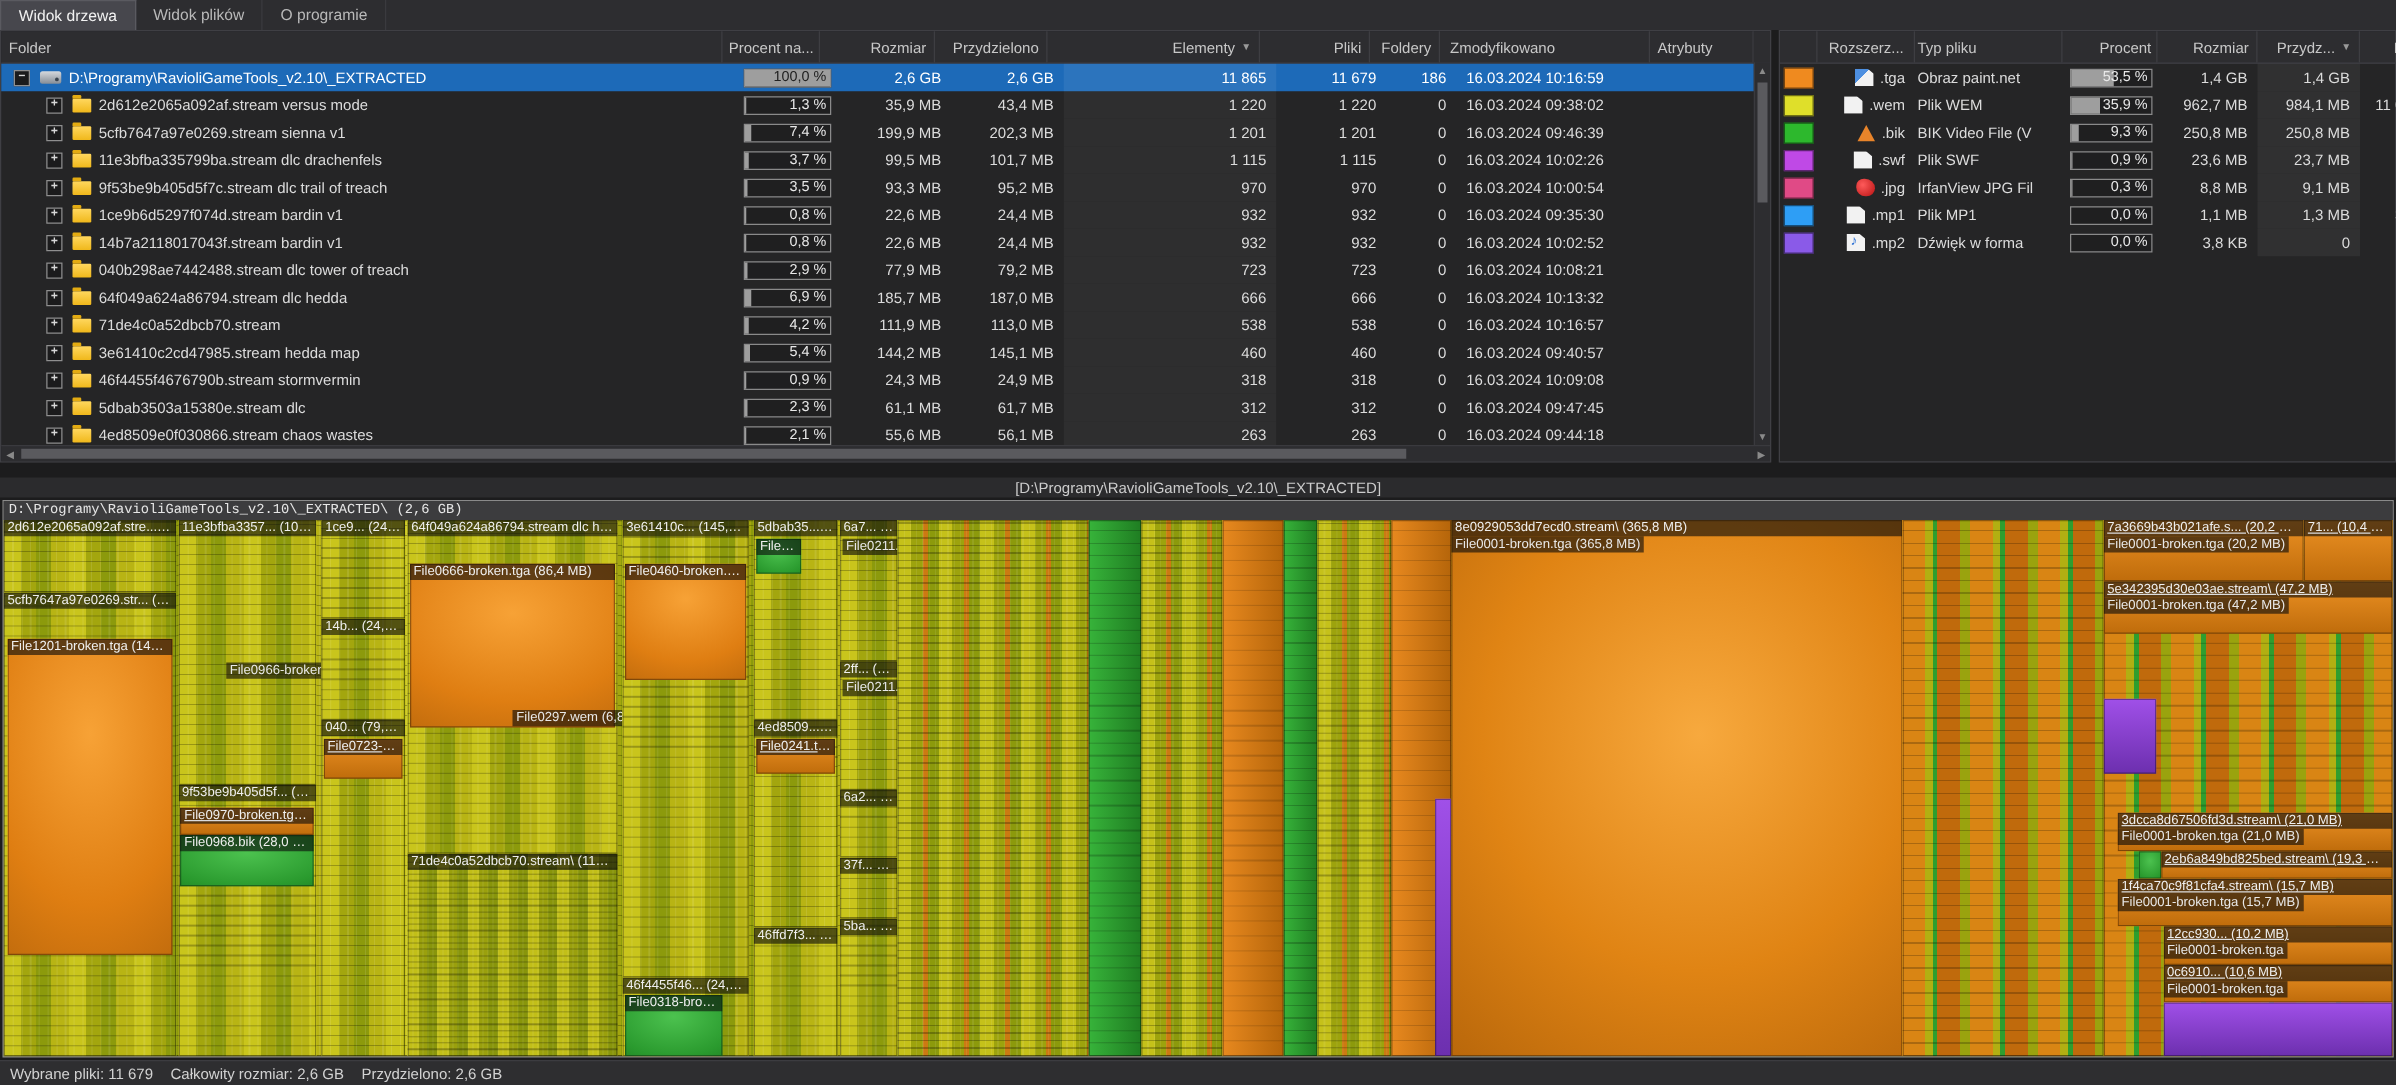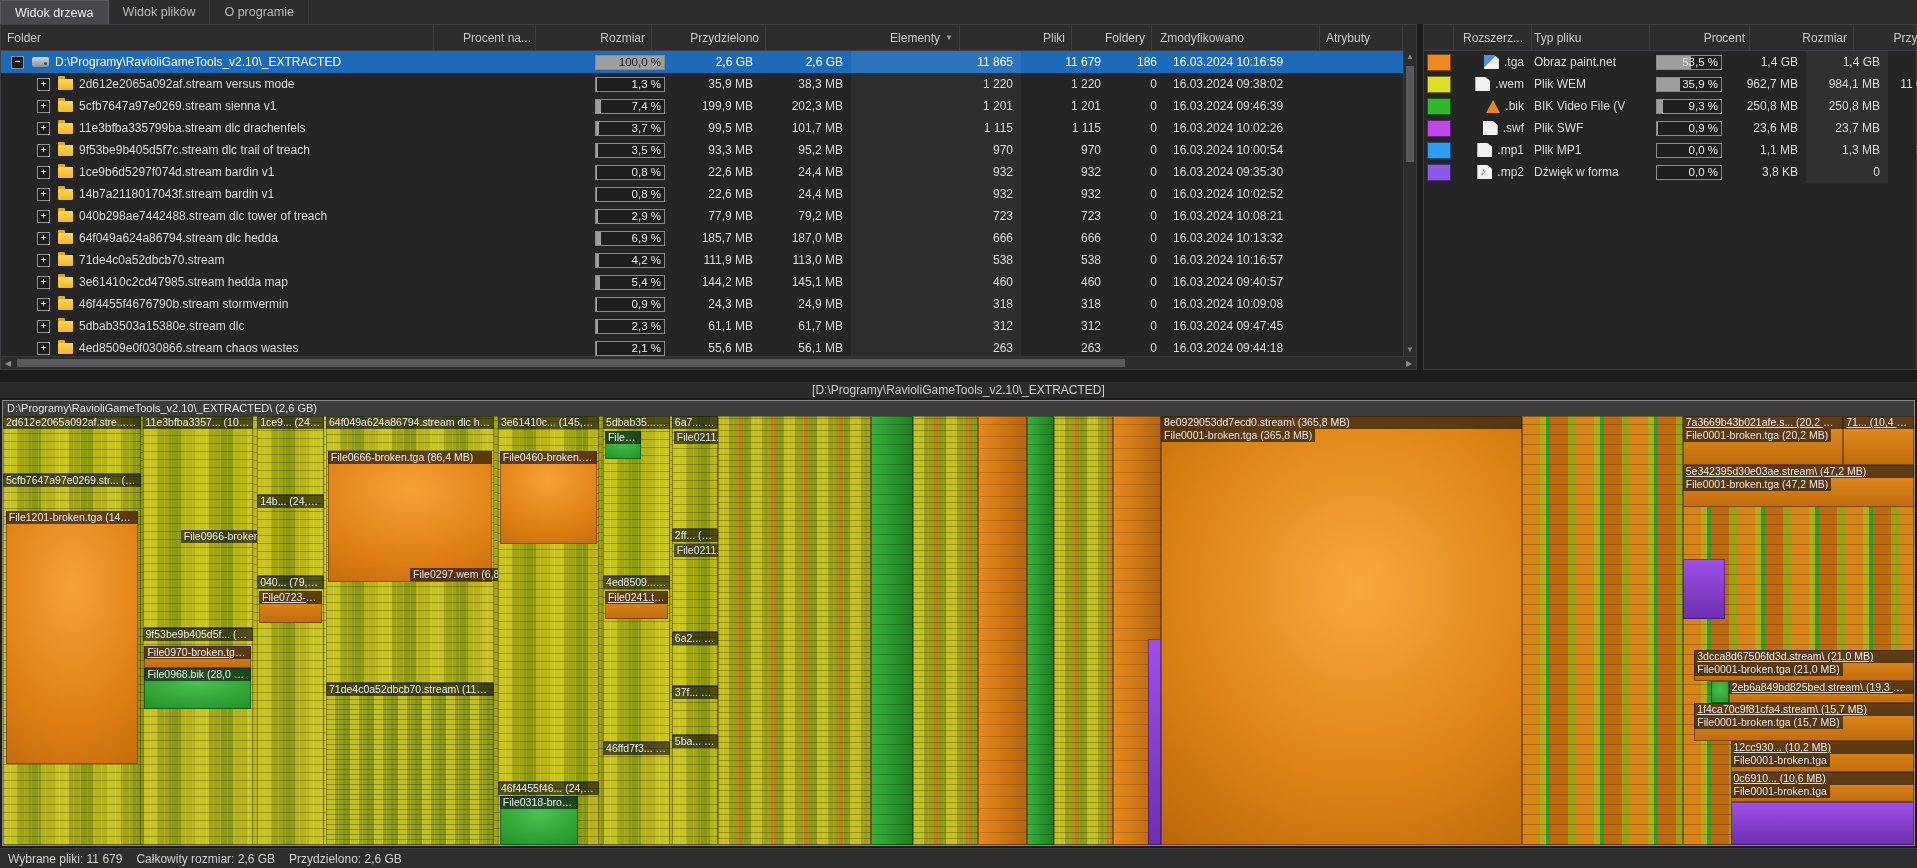--- a/index.html
+++ b/index.html
@@ -9,21 +9,21 @@
   
   #tabbar{position:absolute;left:0;top:0;width:100%;height:24px;background:#2d2d30;display:flex;align-items:stretch;}
   .tab{padding:0 14px;display:flex;align-items:center;color:#b9b9b9;font-size:12.5px;cursor:default;border-right:1px solid #3a3a3e;}
   .tab.active{background:#47474d;color:#f2f2f2;border:1px solid #5a5a60;border-bottom:none;}
   
   .panel{position:absolute;top:24px;height:346px;background:#252526;border:1px solid #3f3f44;box-sizing:border-box;}
   #treepanel{left:0;width:1417px;}
   #extpanel{left:1423px;width:494px;}
   .hrow{display:flex;height:25px;background:#2d2d30;border-bottom:1px solid #3f3f44;align-items:stretch;flex:none;}
   .hcell{display:flex;align-items:center;padding:0 6px;color:#c8c8c8;border-right:1px solid #3e3e42;box-sizing:border-box;overflow:hidden;white-space:nowrap;}
-  .hcell.num{justify-content:flex-end;margin-left:24px;}
+  .hcell.num{justify-content:flex-end;}
   .sortarrow{font-size:8px;color:#9a9a9a;margin-left:5px;}
   
   .c-folder{flex:1 1 auto;display:flex;align-items:center;overflow:hidden;padding-left:6px;}
   .c-pct{width:78px;flex:none;display:flex;align-items:center;justify-content:flex-end;padding-right:4px;box-sizing:border-box;}
   .c-roz{width:92px;flex:none;}
   .c-przy{width:90px;flex:none;}
   .c-ele{width:170px;flex:none;}
   .c-pli{width:88px;flex:none;}
   .c-fol{width:56px;flex:none;}
   .c-zmo{width:168px;flex:none;padding:0 8px;box-sizing:border-box;}
@@ -70,21 +70,21 @@
   .fico{width:15px;height:14px;flex:none;margin-right:5px;position:relative;}
   .fico-file{background:#f2f2f2;clip-path:polygon(0 0,68% 0,100% 28%,100% 100%,0 100%);}
   .fico-paint{background:linear-gradient(135deg,#4d8fe0 0 42%,#f2f2f2 42%);clip-path:polygon(0 0,68% 0,100% 28%,100% 100%,0 100%);}
   .fico-vlc{width:0;height:0;border-left:7px solid transparent;border-right:7px solid transparent;border-bottom:13px solid #e8842a;background:none;}
   .fico-irfan{background:radial-gradient(circle at 35% 35%,#ff5a5a,#b81212);border-radius:45% 60% 50% 55%;}
   .fico-note{background:#f2f2f2;clip-path:polygon(0 0,68% 0,100% 28%,100% 100%,0 100%);}
   .fico-note::after{content:"♪";position:absolute;left:3px;top:0px;font-size:11px;color:#2a6fd4;}
   
   #tm-titlebar{position:absolute;left:0;top:382px;width:100%;height:16px;background:#2b2b2d;display:flex;align-items:center;justify-content:center;color:#cccccc;}
   #treemapwrap{position:absolute;left:2px;top:400px;width:1913px;height:446px;border:1px solid #8a8a8a;box-sizing:border-box;background:#222;}
-  #tm-root{height:15px;background:#3c3c3e;color:#e6e6e6;font-size:11px;line-height:15px;padding:0 4px;overflow:hidden;white-space:nowrap;}
+  #tm-root{height:15px;background:#3c3c3e;color:#e6e6e6;font-size:11px;line-height:15px;padding:0 4px;overflow:hidden;white-space:nowrap;font-family:Liberation Mono, monospace;}
   #treemap{position:absolute;left:0;top:15px;right:0;bottom:0;overflow:hidden;}
   .region{position:absolute;box-shadow:inset 0 0 0 1px rgba(0,0,0,.35);overflow:hidden;}
   .region.labelonly{box-shadow:none;background:none;overflow:visible;}
   .rg-label{display:block;width:100%;max-width:100%;overflow:hidden;text-overflow:ellipsis;white-space:nowrap;
             background:rgba(12,12,12,.62);color:#efefef;font-size:10.5px;line-height:13px;padding:0 3px;box-sizing:border-box;}
   .rg-sub{display:inline-block;width:auto;max-width:100%;overflow:hidden;text-overflow:ellipsis;white-space:nowrap;
           background:rgba(12,12,12,.62);color:#e8e8e8;font-size:10.5px;line-height:13px;padding:0 3px;box-sizing:border-box;}
   .mosY{background-color:#b2af12;background-image:
     repeating-linear-gradient(0deg, rgba(0,0,0,.25) 0 1px, transparent 1px 8px),
     repeating-linear-gradient(90deg, rgba(255,255,255,.10) 0 1px, transparent 1px 7px),
@@ -169,21 +169,21 @@
             <span class="folder-ico"></span>
             <span class="nm">2d612e2065a092af.stream versus mode</span>
           </div>
           <div class="cell c-pct">
             <span class="pctbox">
               <span class="pctfill" style="width: 1.3%;"></span>
               <span class="pcttxt">1,3 %</span>
             </span>
           </div>
           <div class="cell num c-roz">35,9 MB</div>
-          <div class="cell num c-przy">38,3 MB</div>
+          <div class="cell num c-przy">43,4 MB</div>
           <div class="cell num c-ele">1 220</div>
           <div class="cell num c-pli">1 220</div>
           <div class="cell num c-fol">0</div>
           <div class="cell c-zmo">16.03.2024 09:38:02</div>
           <div class="cell c-atr"></div>
         </div>
         <div class="trow">
           <div class="cell c-folder">
             <span class="indent" style="width: 30px;"></span>
             <span class="expander">+</span>
@@ -530,20 +530,39 @@
           <div class="cell x-typ">Plik SWF</div>
           <div class="cell x-pct">
             <span class="pctbox small">
               <span class="pctfill" style="width: 0.9%;"></span>
               <span class="pcttxt">0,9 %</span>
             </span>
           </div>
           <div class="cell num x-roz">23,6 MB</div>
           <div class="cell num x-przy">23,7 MB</div>
           <div class="cell num x-pli">7</div>
+        </div>
+        <div class="xrow">
+          <div class="cell x-sw">
+            <span class="swatch" style="background: rgb(224, 74, 134);"></span>
+          </div>
+          <div class="cell x-ext">
+            <span class="fico fico-irfan"></span>
+            <span>.jpg</span>
+          </div>
+          <div class="cell x-typ">IrfanView JPG Fil</div>
+          <div class="cell x-pct">
+            <span class="pctbox small">
+              <span class="pctfill" style="width: 0.3%;"></span>
+              <span class="pcttxt">0,3 %</span>
+            </span>
+          </div>
+          <div class="cell num x-roz">8,8 MB</div>
+          <div class="cell num x-przy">9,1 MB</div>
+          <div class="cell num x-pli">190</div>
         </div>
         <div class="xrow">
           <div class="cell x-sw">
             <span class="swatch" style="background: rgb(46, 158, 245);"></span>
           </div>
           <div class="cell x-ext">
             <span class="fico fico-file"></span>
             <span>.mp1</span>
           </div>
           <div class="cell x-typ">Plik MP1</div>

